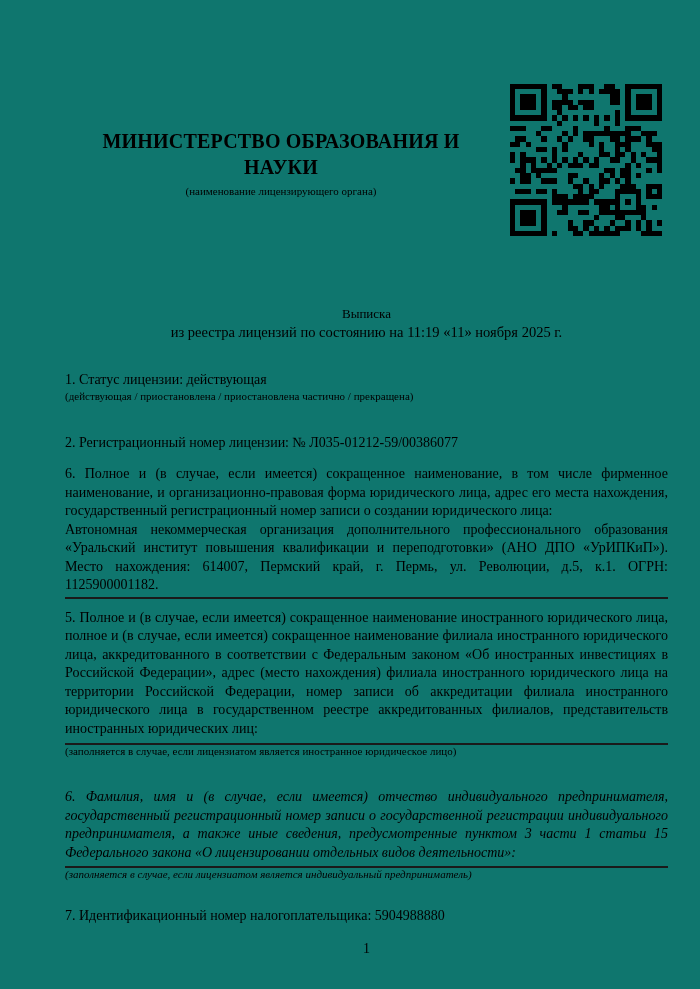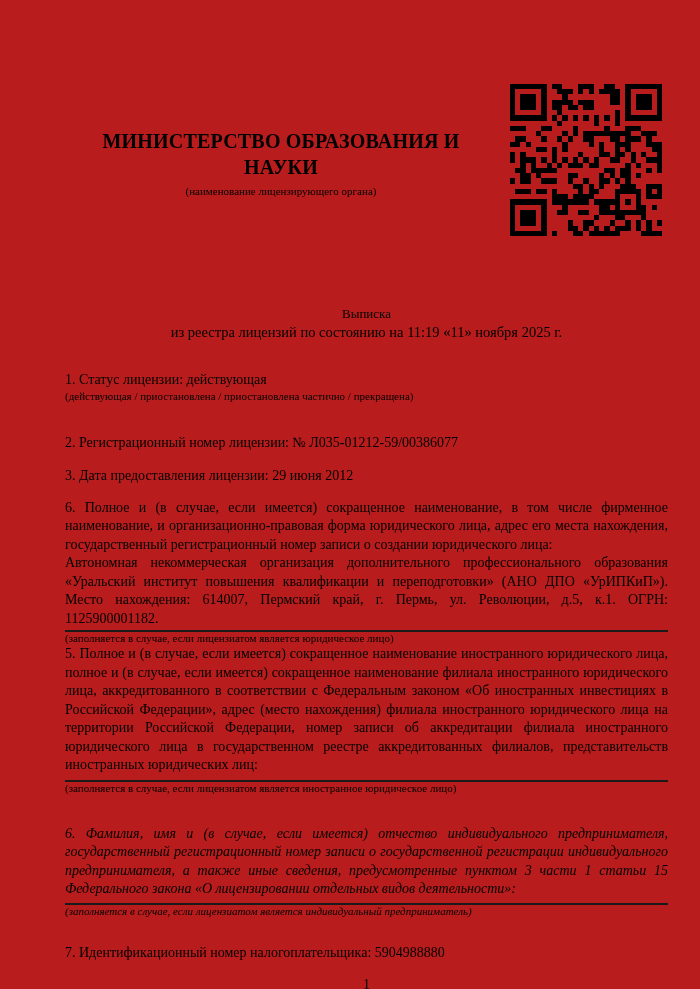--- a/index.html
+++ b/index.html
@@ -1,19 +1,19 @@
 <!DOCTYPE html>
 <html><head>
 <meta charset="utf-8">
 <style>
   html,body { margin:0; padding:0; background:#ffffff; }
   .page {
     position:relative;
     width:700px; height:989px;
-    background:#b91c1c;
+    background:#0f766e;
     color:#000000;
     font-family:"Liberation Serif","DejaVu Serif",serif;
     overflow:hidden;
   }
   .content { margin:0 32px 0 65px; }
   .header-row { display:flex; justify-content:space-between; align-items:flex-start; padding-top:84px; }
   .ministry { width:432px; text-align:center; padding-top:44px; }
   .ministry-name { font-weight:bold; font-size:20px; line-height:26px; letter-spacing:0.2px; }
   .small { font-size:11px; line-height:13px; }
   .ministry .small { margin-top:5px; }
@@ -21,21 +21,21 @@
   .title-block { text-align:center; margin-top:69px; font-size:14.5px; line-height:18px; }
   .title-line1 { font-size:13px; }
   .body-text { font-size:14px; line-height:18.5px; }
   .justify { text-align:justify; }
   .caption-center { text-align:left; font-size:11px; line-height:13px; }
   .rule { border-top:2px solid #1a1a1a; height:0; }
   .item1 { margin-top:30px; }
   .item2 { margin-top:31px; }
   .item3 { margin-top:15px; }
   .item4 { margin-top:13px; }
-  .item5 { }
+  .item5 { margin-top:10px; }
   .item6 { margin-top:30px;font-style:italic; }
   .item7 { margin-top:26px; }
   .rule-tight { margin-top:2px; }
   .rule-gap5 { margin-top:5px; }
   .rule-gap4 { margin-top:4px; }
   .page-number { text-align:center; margin-top:14px; font-size:14px; line-height:18px; }
 </style>
 </head>
 <body>
 
@@ -441,27 +441,25 @@
     <div class="title-block">
       <div class="title-line1">Выписка</div>
       <div>из реестра лицензий по состоянию на 11:19 «11» ноября 2025 г.</div>
     </div>
 
     <div class="body-text item1">1. Статус лицензии: действующая</div>
     <div class="caption-center">(действующая / приостановлена / приостановлена частично / прекращена)</div>
 
     <div class="body-text item2">2. Регистрационный номер лицензии: № Л035-01212-59/00386077</div>
 
-    <div class="body-text item3">3. Дата предоставления лицензии: 29 июня 2012</div>
 
     <div class="item4">
       <div class="body-text justify">6. Полное и (в случае, если имеется) сокращенное наименование, в том числе фирменное наименование, и организационно-правовая форма юридического лица, адрес его места нахождения, государственный регистрационный номер записи о создании юридического лица:</div>
       <div class="body-text justify">Автономная некоммерческая организация дополнительного профессионального образования «Уральский институт повышения квалификации и переподготовки» (АНО ДПО «УрИПКиП»). Место нахождения: 614007, Пермский край, г. Пермь, ул. Революции, д.5, к.1. ОГРН: 1125900001182.</div>
       <div class="rule rule-tight"></div>
-      <div class="caption-center">(заполняется в случае, если лицензиатом является юридическое лицо)</div>
     </div>
 
     <div class="item5">
       <div class="body-text justify">5. Полное и (в случае, если имеется) сокращенное наименование иностранного юридического лица, полное и (в случае, если имеется) сокращенное наименование филиала иностранного юридического лица, аккредитованного в соответствии с Федеральным законом «Об иностранных инвестициях в Российской Федерации», адрес (место нахождения) филиала иностранного юридического лица на территории Российской Федерации, номер записи об аккредитации филиала иностранного юридического лица в государственном реестре аккредитованных филиалов, представительств иностранных юридических лиц:</div>
       <div class="rule rule-gap5"></div>
       <div class="caption-center">(заполняется в случае, если лицензиатом является иностранное юридическое лицо)</div>
     </div>
 
     <div class="item6">
       <div class="body-text justify">6. Фамилия, имя и (в случае, если имеется) отчество индивидуального предпринимателя, государственный регистрационный номер записи о государственной регистрации индивидуального предпринимателя, а также иные сведения, предусмотренные пунктом 3 части 1 статьи 15 Федерального закона «О лицензировании отдельных видов деятельности»:</div>

